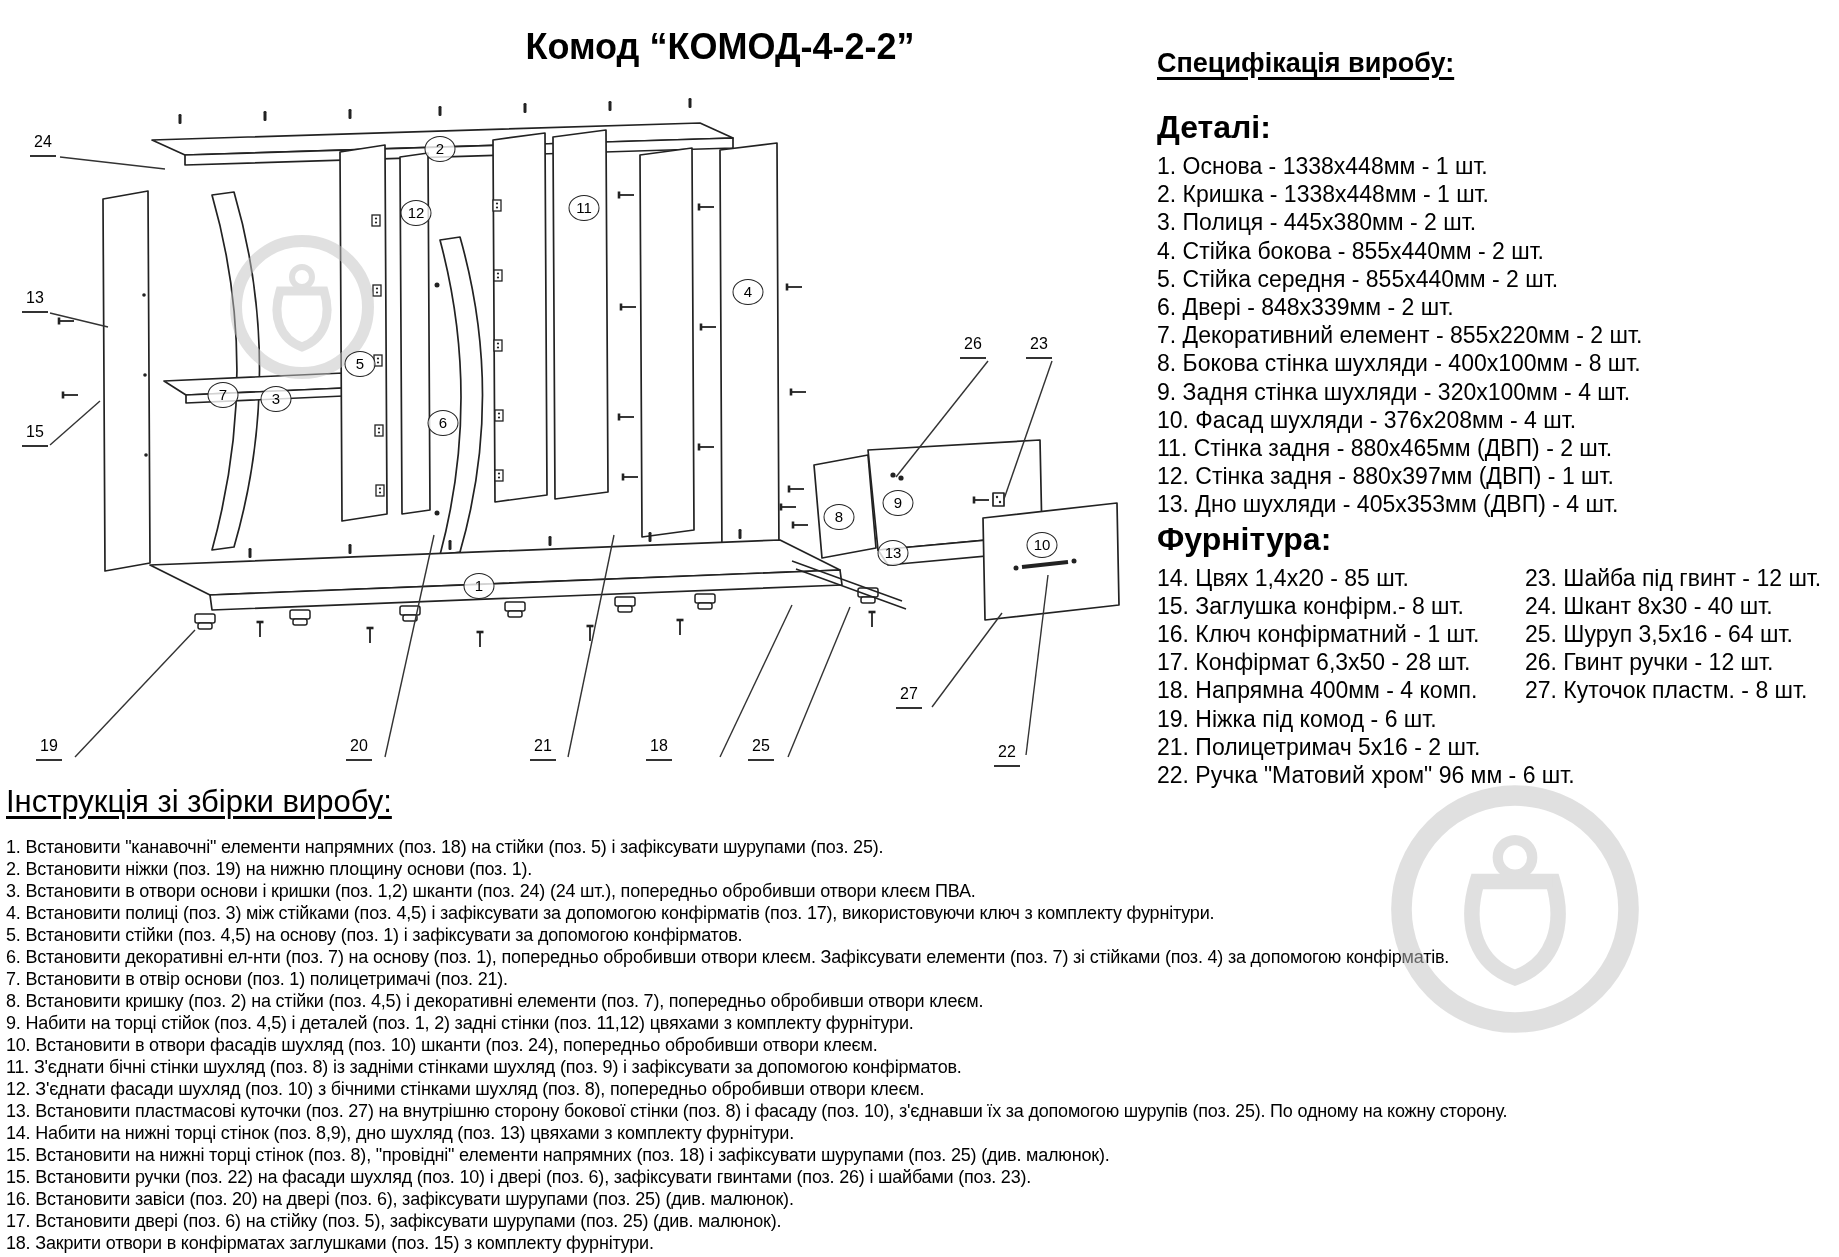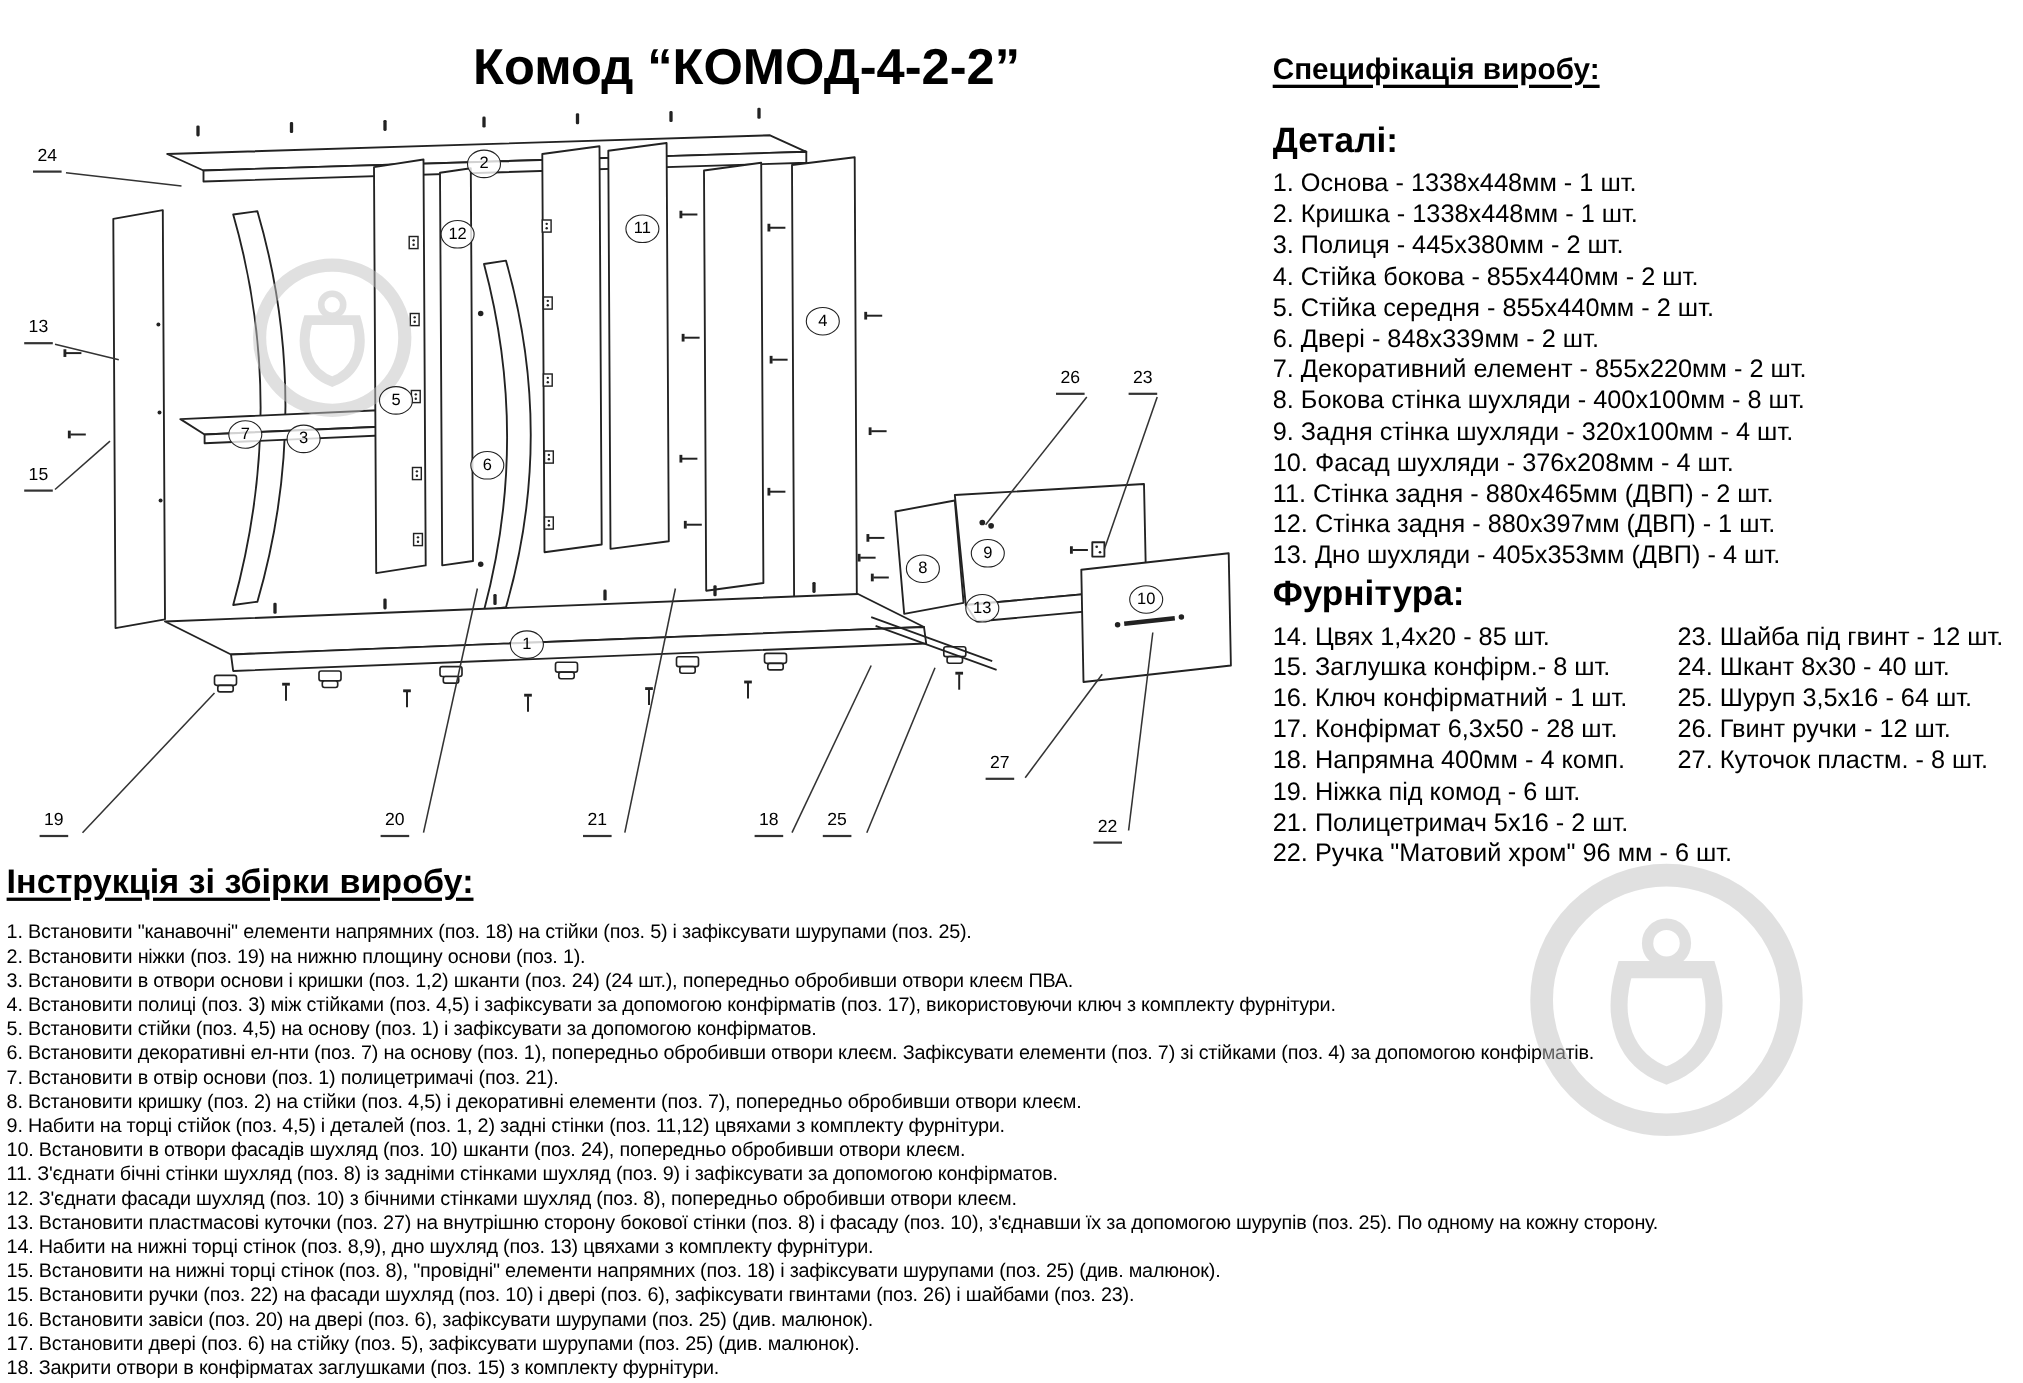--- a/index.html
+++ b/index.html
@@ -1,20 +1,20 @@
 <!DOCTYPE html>
 <html lang="uk"><head>
 <meta charset="utf-8">
 <style>
   html,body{margin:0;padding:0}
   body{width:1839px;height:1257px;background:#fff;color:#000;
        font-family:"Liberation Sans",sans-serif;position:relative;overflow:hidden}
 
-  .title{position:absolute;left:430px;top:2px;width:580px;
-         font-size:46px;font-weight:700;white-space:nowrap}
+  .title{position:absolute;left:430px;top:2px;width:580px;text-align:center;
+         font-size:36px;font-weight:700;white-space:nowrap}
 
   
   #diagram-wrap{position:absolute;left:0;top:45px;width:1155px;height:745px}
   #diagram-wrap svg{position:absolute;left:0;top:0}
   .panel{fill:#fff;stroke:#222;stroke-width:1.7;stroke-linejoin:round}
   .ln{stroke:#222;stroke-width:1.6;fill:none}
   .lead{stroke:#333;stroke-width:1.4}
   .dot{fill:#222;stroke:none}
   .wm{opacity:.5}
   .wm *{fill:none;stroke:#c2c2c2}
@@ -31,21 +31,21 @@
   .spec h2{font-size:27px;margin:0 0 30px;font-weight:700;text-decoration:underline;
            text-decoration-thickness:2.5px;text-underline-offset:5px;white-space:nowrap}
   .spec h3{font-size:32px;margin:0 0 6px;font-weight:700}
   .spec ul{list-style:none;margin:0 0 2px;padding:0;font-size:23px}
   .spec li{line-height:28.2px;white-space:nowrap}
   .hw{display:flex}
   .hw ul.col-left{width:368px;flex:none}
 
   
   .instructions{position:absolute;left:6px;top:784px;width:1830px}
-  .instructions h2{font-size:31px;margin:0 0 16px;font-weight:700;text-decoration:underline;
+  .instructions h2{font-size:31px;margin:0 0 16px;font-weight:400;text-decoration:underline;
                    text-decoration-thickness:2.5px;text-underline-offset:4px;white-space:nowrap}
   .instructions ol{list-style:none;margin:0;padding:0;font-size:18px;letter-spacing:-.2px}
   .instructions li{line-height:22px;white-space:nowrap}
 
   #wm2{position:absolute;left:1378px;top:772px;pointer-events:none}
 </style>
 </head>
 <body>
 
 <h1 class="title">Комод “КОМОД-4-2-2”</h1>
@@ -223,21 +223,21 @@
       </div>
     <div>
         <div class="pl" style="left: 30px; top: 84px;">24</div>
         <div class="pl" style="left: 22px; top: 240px;">13</div>
         <div class="pl" style="left: 22px; top: 374px;">15</div>
         <div class="pl" style="left: 960px; top: 286px;">26</div>
         <div class="pl" style="left: 1026px; top: 286px;">23</div>
         <div class="pl" style="left: 36px; top: 688px;">19</div>
         <div class="pl" style="left: 346px; top: 688px;">20</div>
         <div class="pl" style="left: 530px; top: 688px;">21</div>
-        <div class="pl" style="left: 686px; top: 688px;">18</div>
+        <div class="pl" style="left: 646px; top: 688px;">18</div>
         <div class="pl" style="left: 748px; top: 688px;">25</div>
         <div class="pl" style="left: 896px; top: 636px;">27</div>
         <div class="pl" style="left: 994px; top: 694px;">22</div>
       </div>
   </div>
 </div>
 
 <aside class="spec">
   <h2>Специфікація виробу:</h2>
   <h3>Деталі:</h3>

